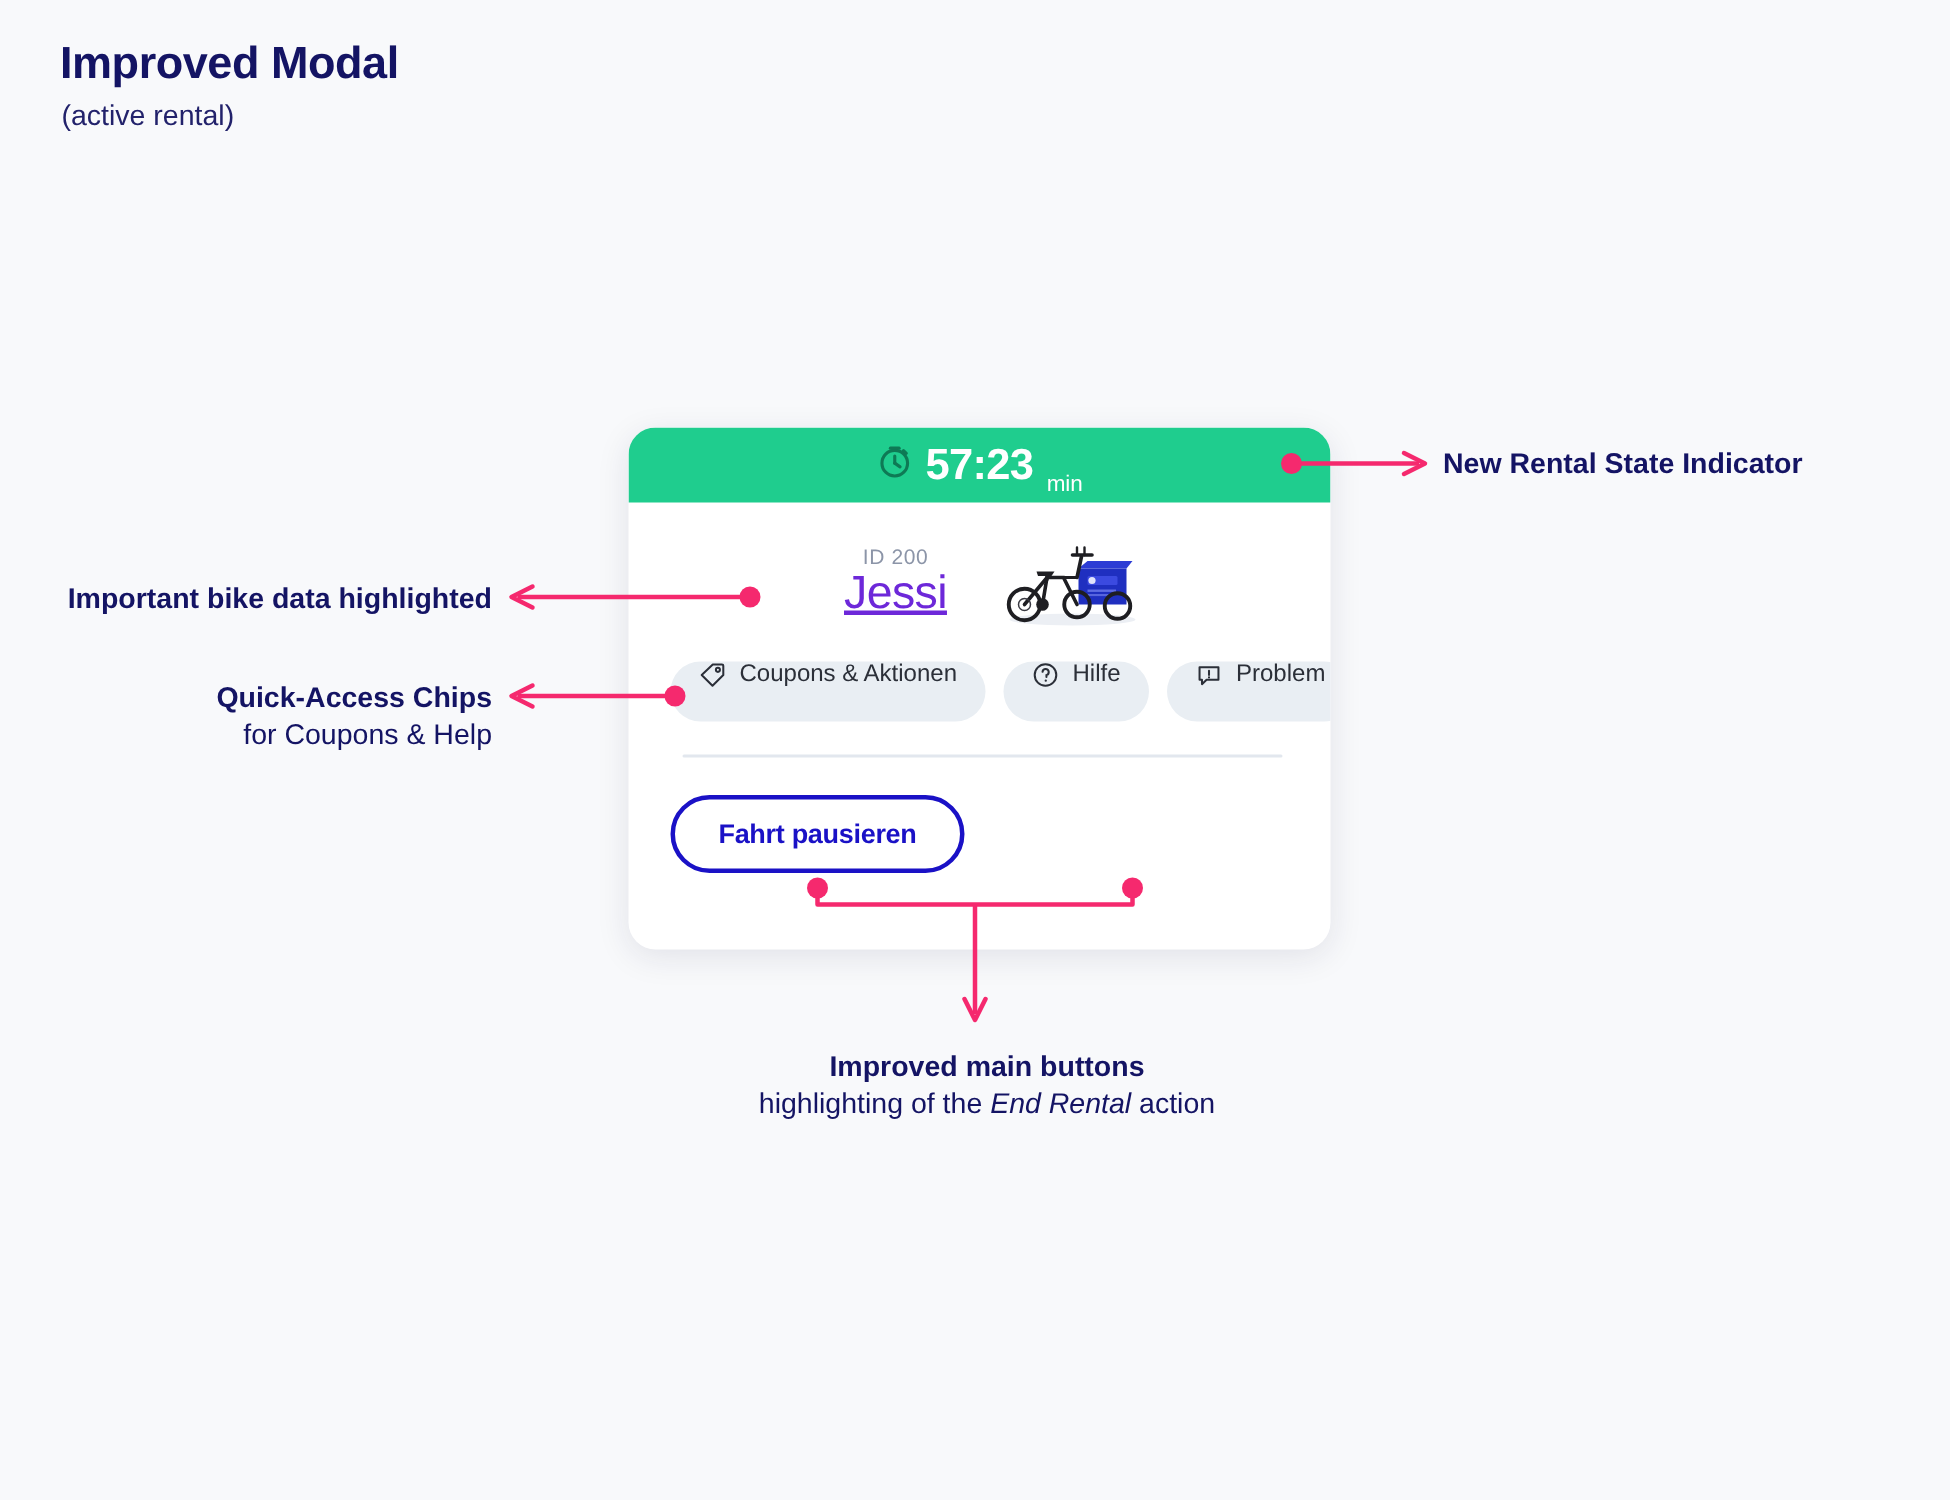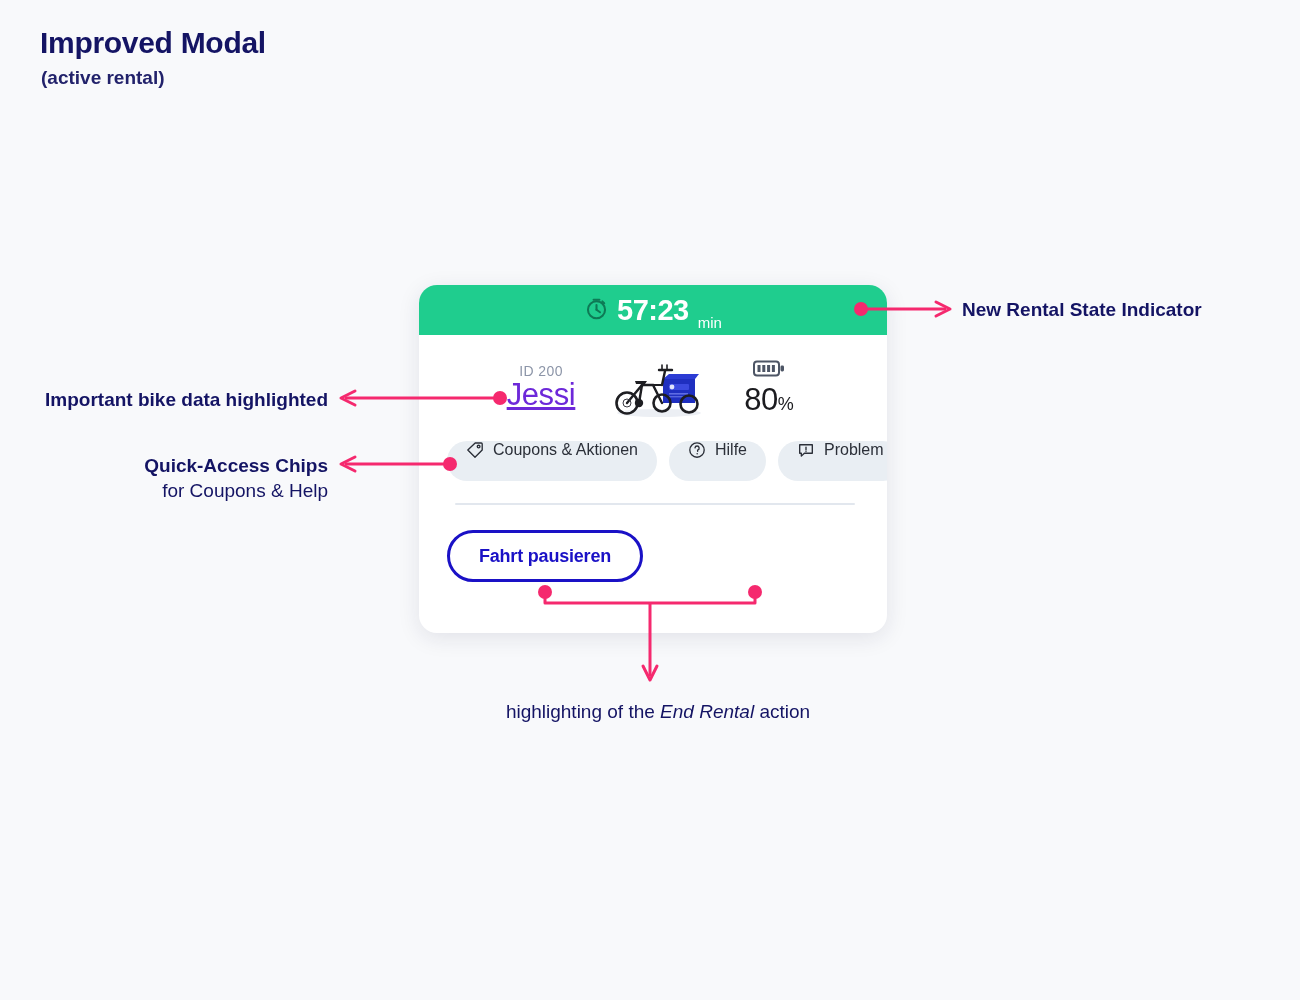--- a/index.html
+++ b/index.html
@@ -24,21 +24,21 @@
     font-size: 30px;
     font-weight: bold;
     letter-spacing: -0.3px;
     color: #141464;
   }
   .page-subtitle {
     position: absolute;
     left: 41px;
     top: 67px;
     font-size: 19px;
-    font-weight: bold;
+    font-weight: normal;
     color: #22226b;
   }
 
   
   .card {
     position: absolute;
     left: 419px;
     top: 285px;
     width: 468px;
     height: 348px;
@@ -284,33 +284,20 @@
         <path d="M33 27 L33 30" stroke="#1e1e22" stroke-width="2.2"></path>
 
         <circle cx="18" cy="46" r="10.5" fill="none" stroke="#1e1e22" stroke-width="2.6"></circle>
         <circle cx="18" cy="46" r="4" fill="none" stroke="#3a3a42" stroke-width="1"></circle>
         <circle cx="53" cy="46" r="8.5" fill="none" stroke="#1e1e22" stroke-width="2.6"></circle>
         <circle cx="80" cy="47" r="8.5" fill="none" stroke="#1e1e22" stroke-width="2.6"></circle>
         <circle cx="30" cy="46" r="4.2" fill="#1e1e22"></circle>
       </svg>
     </span>
 
-    <div class="battery-block">
-      <span class="battery-icon">
-        <svg width="32" height="17" viewBox="0 0 32 17">
-          <rect x="1" y="1.5" width="25" height="14" rx="3" fill="none" stroke="#4d5565" stroke-width="2"></rect>
-          <rect x="27.5" y="5.5" width="3.5" height="6" rx="1.4" fill="#4d5565"></rect>
-          <rect x="4.5" y="5" width="3" height="7" fill="#4d5565"></rect>
-          <rect x="9.3" y="5" width="3" height="7" fill="#4d5565"></rect>
-          <rect x="14.1" y="5" width="3" height="7" fill="#4d5565"></rect>
-          <rect x="18.9" y="5" width="3" height="7" fill="#4d5565"></rect>
-        </svg>
-      </span>
-      <span class="battery-value">80</span><span class="battery-pct">%</span>
-    </div>
   </div>
 
   <div class="chips-row">
     <div class="chip">
       <span>
         <svg width="18" height="18" viewBox="0 0 20 20" fill="none" stroke="#2b2f38" stroke-width="1.5">
           <path d="M10.2 2.2 H17 a1 1 0 0 1 1 1 V10 L10 18 L2 10 Z" stroke-linejoin="round"></path>
           <circle cx="14" cy="6.2" r="1.5"></circle>
         </svg>
       </span>
@@ -348,20 +335,21 @@
 <div class="anno anno-strong anno-indicator">New Rental State Indicator</div>
 
 <div class="anno anno-strong anno-right anno-bike">Important bike data highlighted</div>
 
 <div class="anno anno-right anno-chips">
   <div class="anno-strong">Quick-Access Chips</div>
   <div class="sub">for Coupons &amp; Help</div>
 </div>
 
 <div class="anno anno-center anno-buttons">
+  <div class="anno-strong">Improved main buttons</div>
   <div class="sub"><span>highlighting of the </span><em>End Rental</em><span> action</span></div>
 </div>
 
 <svg class="overlay">
   <g stroke="#f5296e" stroke-width="3" fill="none">
 
     <path d="M862 309 L946 309"></path>
     <path d="M936 302 L950 309 L936 316" stroke-linecap="round" stroke-linejoin="round"></path>
 
     <path d="M500 398 L345 398"></path>

